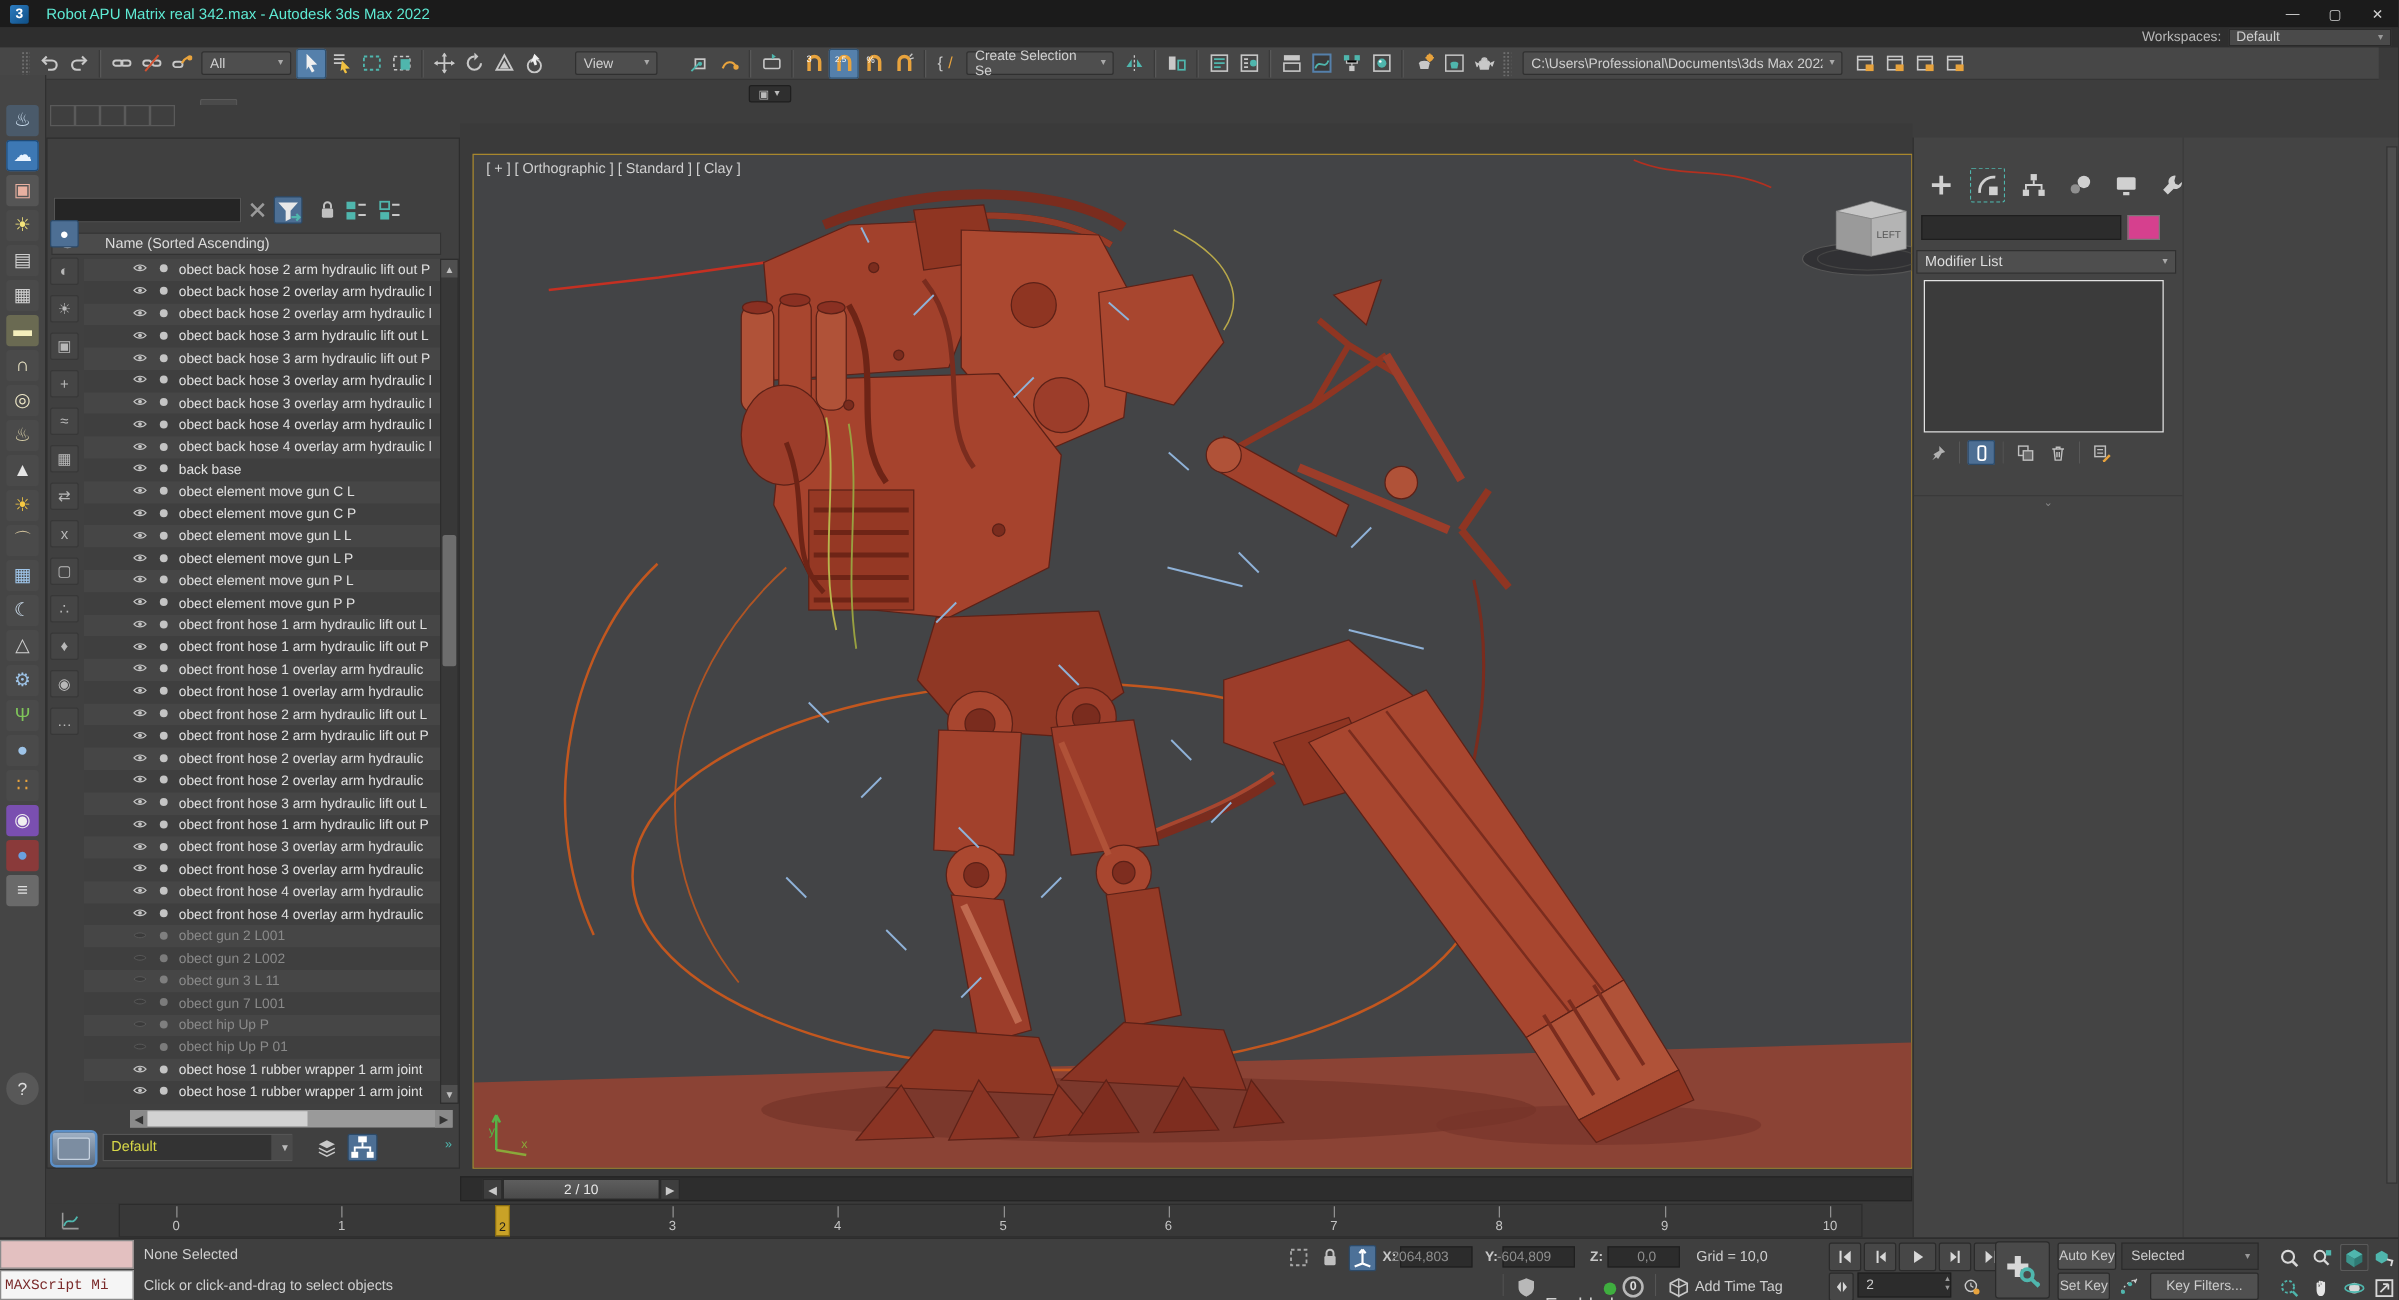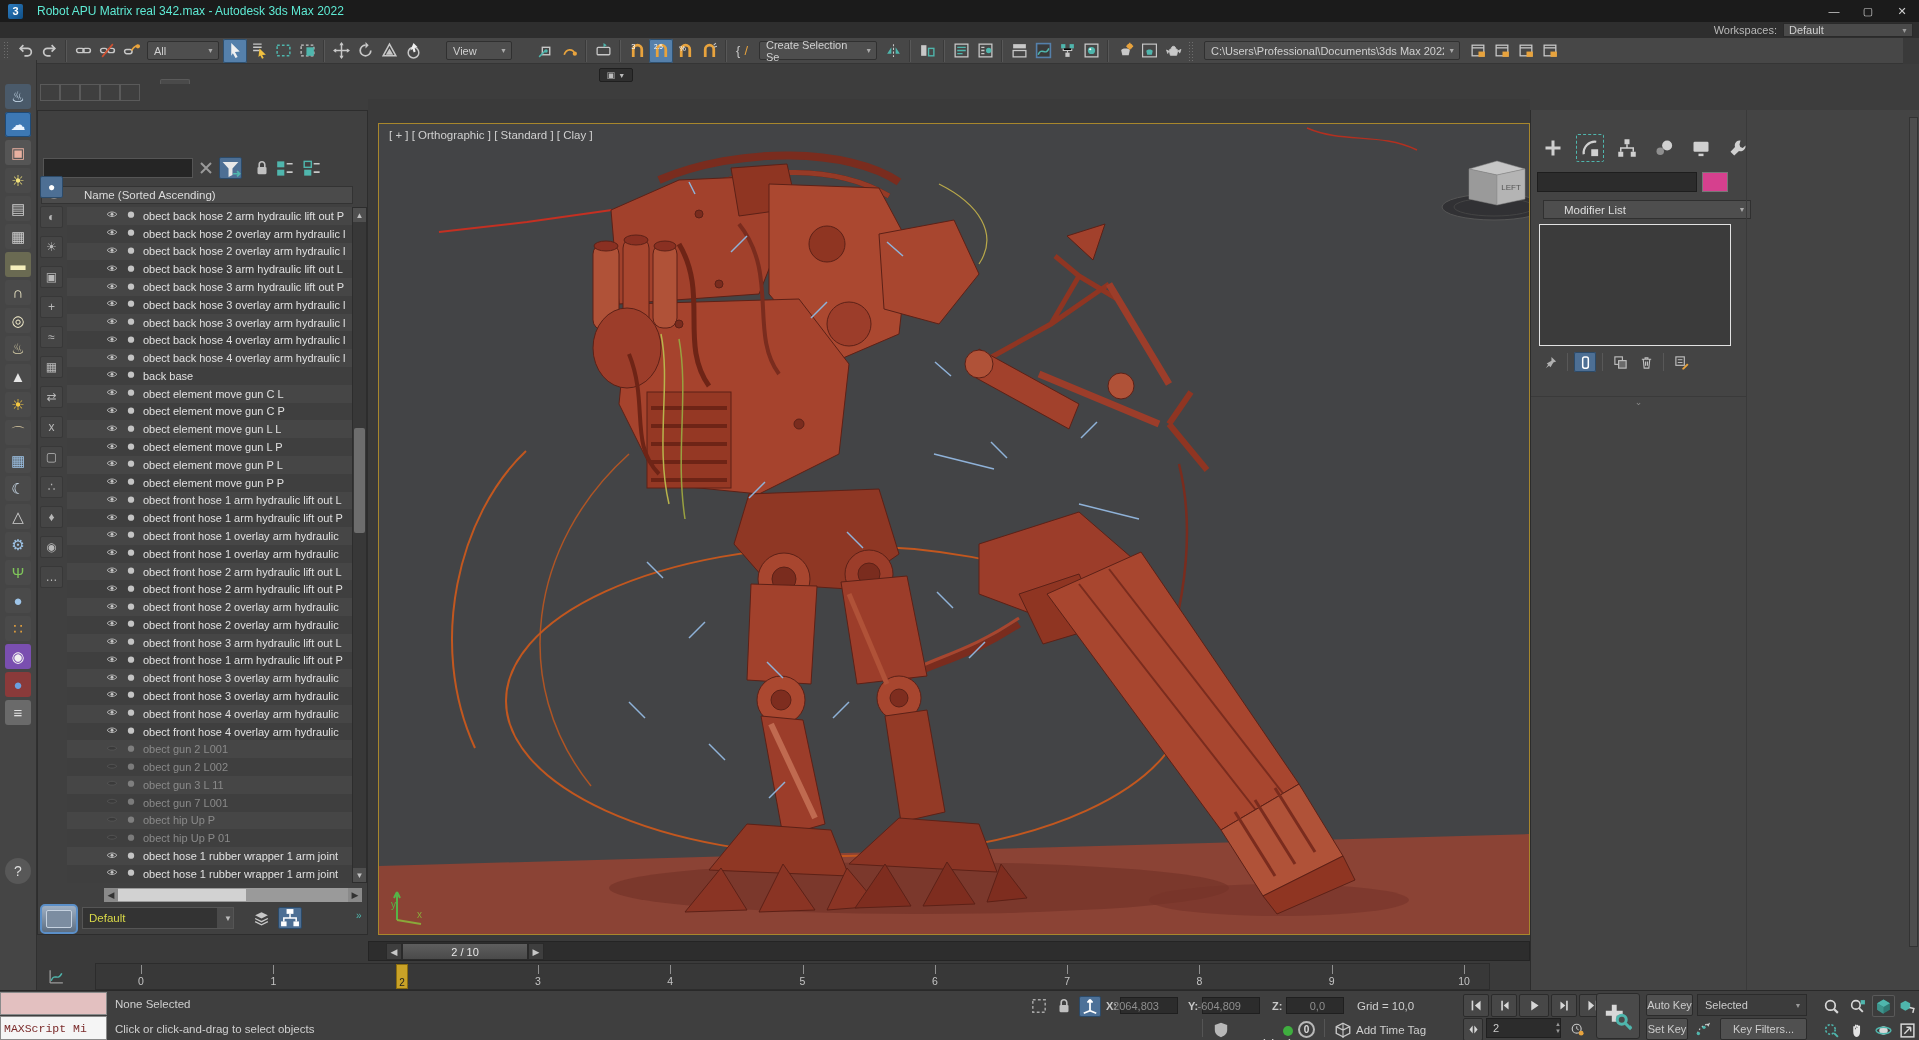--- a/index.html
+++ b/index.html
@@ -17,21 +17,21 @@
 .winbtn{width:34px;height:22px;display:flex;align-items:center;justify-content:center;color:#d0d0d0;font-size:11px}
 
 #menubar{left:0;top:22px;width:1919px;height:16px;background:#2e2e2e;display:flex;align-items:center}
 .menu-item{padding:1px 10px;font-size:11.5px;color:#dadada;white-space:nowrap}
 #wslabel{margin-left:auto;font-size:11px;color:#b8b8b8}
 #wscombo{width:130px;height:14px;margin:0 6px 0 6px;background:#4a4a4a;border:1px solid #2a2a2a;
   font-size:11px;color:#cfcfcf;display:flex;align-items:center;padding-left:5px}
 #wscombo .arr{margin-left:auto;font-size:7px;color:#999;padding-right:4px}
 
 #maintoolbar{left:0;top:38px;width:1903px;height:26px;background:#474747;border-bottom:1px solid #353535;
-  display:flex;align-items:center;padding-left:0}
+  display:flex;align-items:center;padding-left:14px}
 .grip{width:7px;height:20px;margin:0 3px;background-image:radial-gradient(#6e6e6e 34%,transparent 36%);background-size:3px 3px}
 .tbi{width:24px;height:24px;display:flex;align-items:center;justify-content:center;border-radius:2px;flex:0 0 auto}
 .tbi svg{width:17px;height:17px}
 .tbi.on{background:#5580ab;box-shadow:inset 0 0 0 1px #2f506f}
 .sep{width:2px;height:22px;border-left:1px solid #3a3a3a;border-right:1px solid #585858;margin:0 4px;flex:0 0 auto}
 .combo{height:19px;background:#4e4e4e;border:1px solid #303030;border-radius:2px;display:flex;align-items:center;
   font-size:11px;color:#d0d0d0;padding-left:6px;flex:0 0 auto}
 .combo .arr{margin-left:auto;font-size:7px;color:#aaa;width:15px;text-align:center}
 
 #ribbonband{left:37px;top:64px;width:1882px;height:59px;background:#3d3d3d}
@@ -115,22 +115,22 @@
 #framemarker{position:absolute;left:300px;top:0;width:12px;height:25px;background:#c9a227;border:1px solid #8a6d10;
   display:flex;align-items:flex-end;justify-content:center;font-size:10px;color:#1e1e1e;z-index:4}
 
 #cmdpanel{left:1530px;top:110px;width:389px;height:880px;background:#444;border-left:1px solid #2c2c2c}
 #ptabs{position:absolute;left:8px;top:24px;display:flex;gap:9px}
 .ptab{width:28px;height:28px;display:flex;align-items:center;justify-content:center;border-radius:2px}
 .ptab svg{width:20px;height:20px}
 .ptab.on{outline:1px dashed #4fb6ad;outline-offset:-1px}
 #pname{position:absolute;left:6px;top:62px;width:160px;height:20px;background:#2c2c2c;border:1px solid #1e1e1e}
 #pswatch{position:absolute;left:171px;top:62px;width:26px;height:20px;border:1px solid #777}
-#pmodlist{position:absolute;left:12px;top:90px;width:208px;height:19px;background:#4e4e4e;border:1px solid #303030;
-  display:flex;align-items:center;font-size:11.5px;color:#ddd;padding-left:20px}
+#pmodlist{position:absolute;left:2px;top:90px;width:208px;height:19px;background:#4e4e4e;border:1px solid #303030;
+  display:flex;align-items:center;font-size:11.5px;color:#ddd;padding-left:6px}
 #pmodlist .arr{margin-left:auto;font-size:7px;color:#aaa;width:16px;text-align:center}
 #pstack{position:absolute;left:8px;top:114px;width:192px;height:122px;background:#3b3b3b;border:1px solid #e2e2e2}
 #pstackbtns{position:absolute;left:8px;top:242px;display:flex;align-items:center;gap:4px}
 .psb{width:22px;height:20px;display:flex;align-items:center;justify-content:center;border-radius:2px}
 .psb svg{width:15px;height:15px}
 .psb.on{background:#4d6f94;box-shadow:inset 0 0 0 1px #2c4a68}
 .psep{width:1px;height:18px;background:#2e2e2e;border-right:1px solid #585858;margin:0 2px}
 #prollup{position:absolute;left:0px;top:286px;width:215px;text-align:center;color:#8a8a8a;font-size:9px;
   border-top:1px solid #3a3a3a}
 #pvdiv{position:absolute;left:215px;top:0;width:1px;height:880px;background:#3a3a3a}

